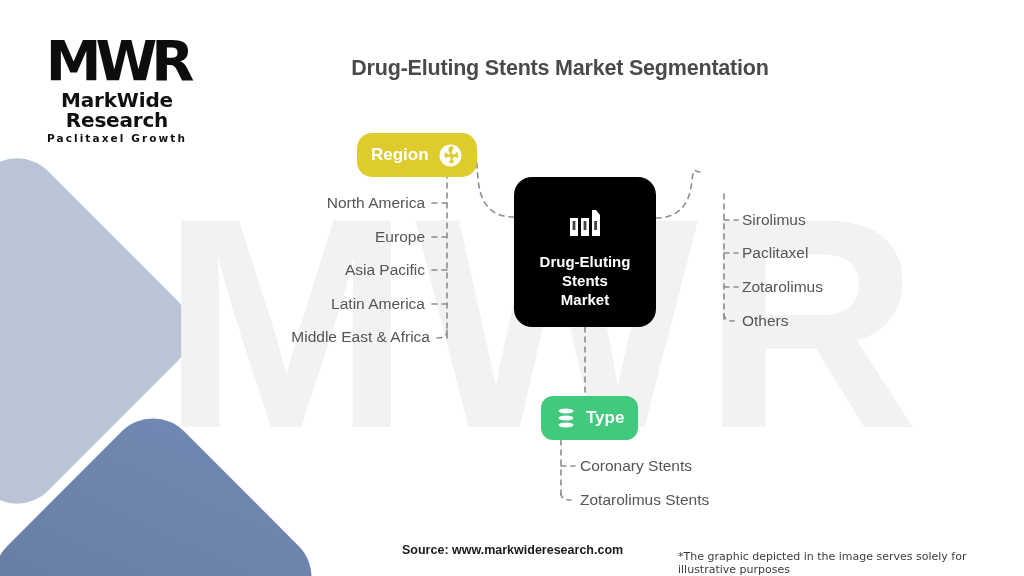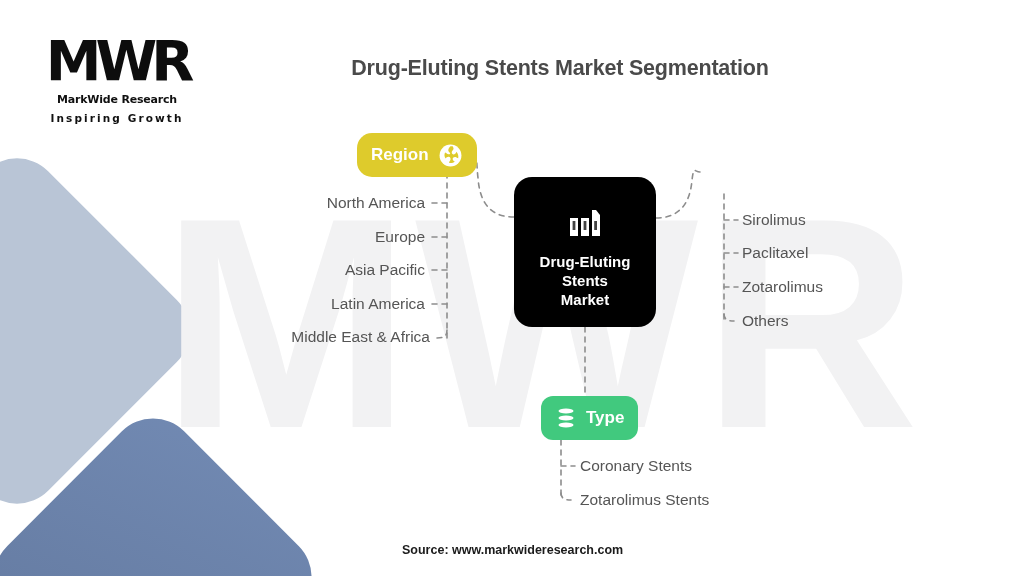--- a/index.html
+++ b/index.html
@@ -59,21 +59,21 @@
   .logo { position: absolute; left: 24px; top: 32px; width: 186px; text-align: center; }
   .logo-mark {
     font-size: 56px;
     font-weight: 700;
     letter-spacing: -6px;
     color: #0d0d0d;
     line-height: 58px;
     font-family: "DejaVu Sans", sans-serif;
   }
   .logo-name {
-    font-size: 11px;
+    font-size: 20px;
     font-weight: 700;
     color: #101010;
     letter-spacing: -0.2px;
     line-height: 20px;
     font-family: "DejaVu Sans", sans-serif;
   }
   .logo-tagline {
     font-size: 10.5px;
     font-weight: 700;
     color: #111;
@@ -182,21 +182,21 @@
 
   <div class="bg-layer">
     <div class="deco-square deco-light"></div>
     <div class="deco-square deco-dark"></div>
     <div class="watermark">MWR</div>
   </div>
 
   <div class="logo">
     <div class="logo-mark">MWR</div>
     <div class="logo-name">MarkWide Research</div>
-    <div class="logo-tagline">Inspiring Growth</div>
+    <div class="logo-tagline">Paclitaxel Growth</div>
   </div>
 
   <div class="title">Drug-Eluting Stents Market Segmentation</div>
 
   <svg class="connectors" width="1024" height="576" viewBox="0 0 1024 576">
     <g fill="none" stroke="#8d8d8d" stroke-width="1.6" stroke-dasharray="5,5" stroke-linecap="round">
 
       <path d="M514 217 C 492 217, 480 205, 478 178 C 476 160, 478 155, 472 155"></path>
 
       <path d="M656 218 C 678 218, 690 205, 692 180 C 694 165, 694 172, 700 172"></path>
@@ -270,14 +270,15 @@
         <ellipse cx="10" cy="19" rx="7.5" ry="2.6" fill="#ffffff"></ellipse>
       </svg>
     </span>
     <span class="pill-label">Type</span>
   </div>
 
   <div class="leaf leaf-left" style="left:580px; top:457px;">Coronary Stents</div>
   <div class="leaf leaf-left" style="left:580px; top:491px;">Zotarolimus Stents</div>
 
   <div class="source">Source: www.markwideresearch.com</div>
+  <div class="disclaimer">*The graphic depicted in the image serves solely for illustrative purposes</div>
 
 </div>
 
 </body></html>

